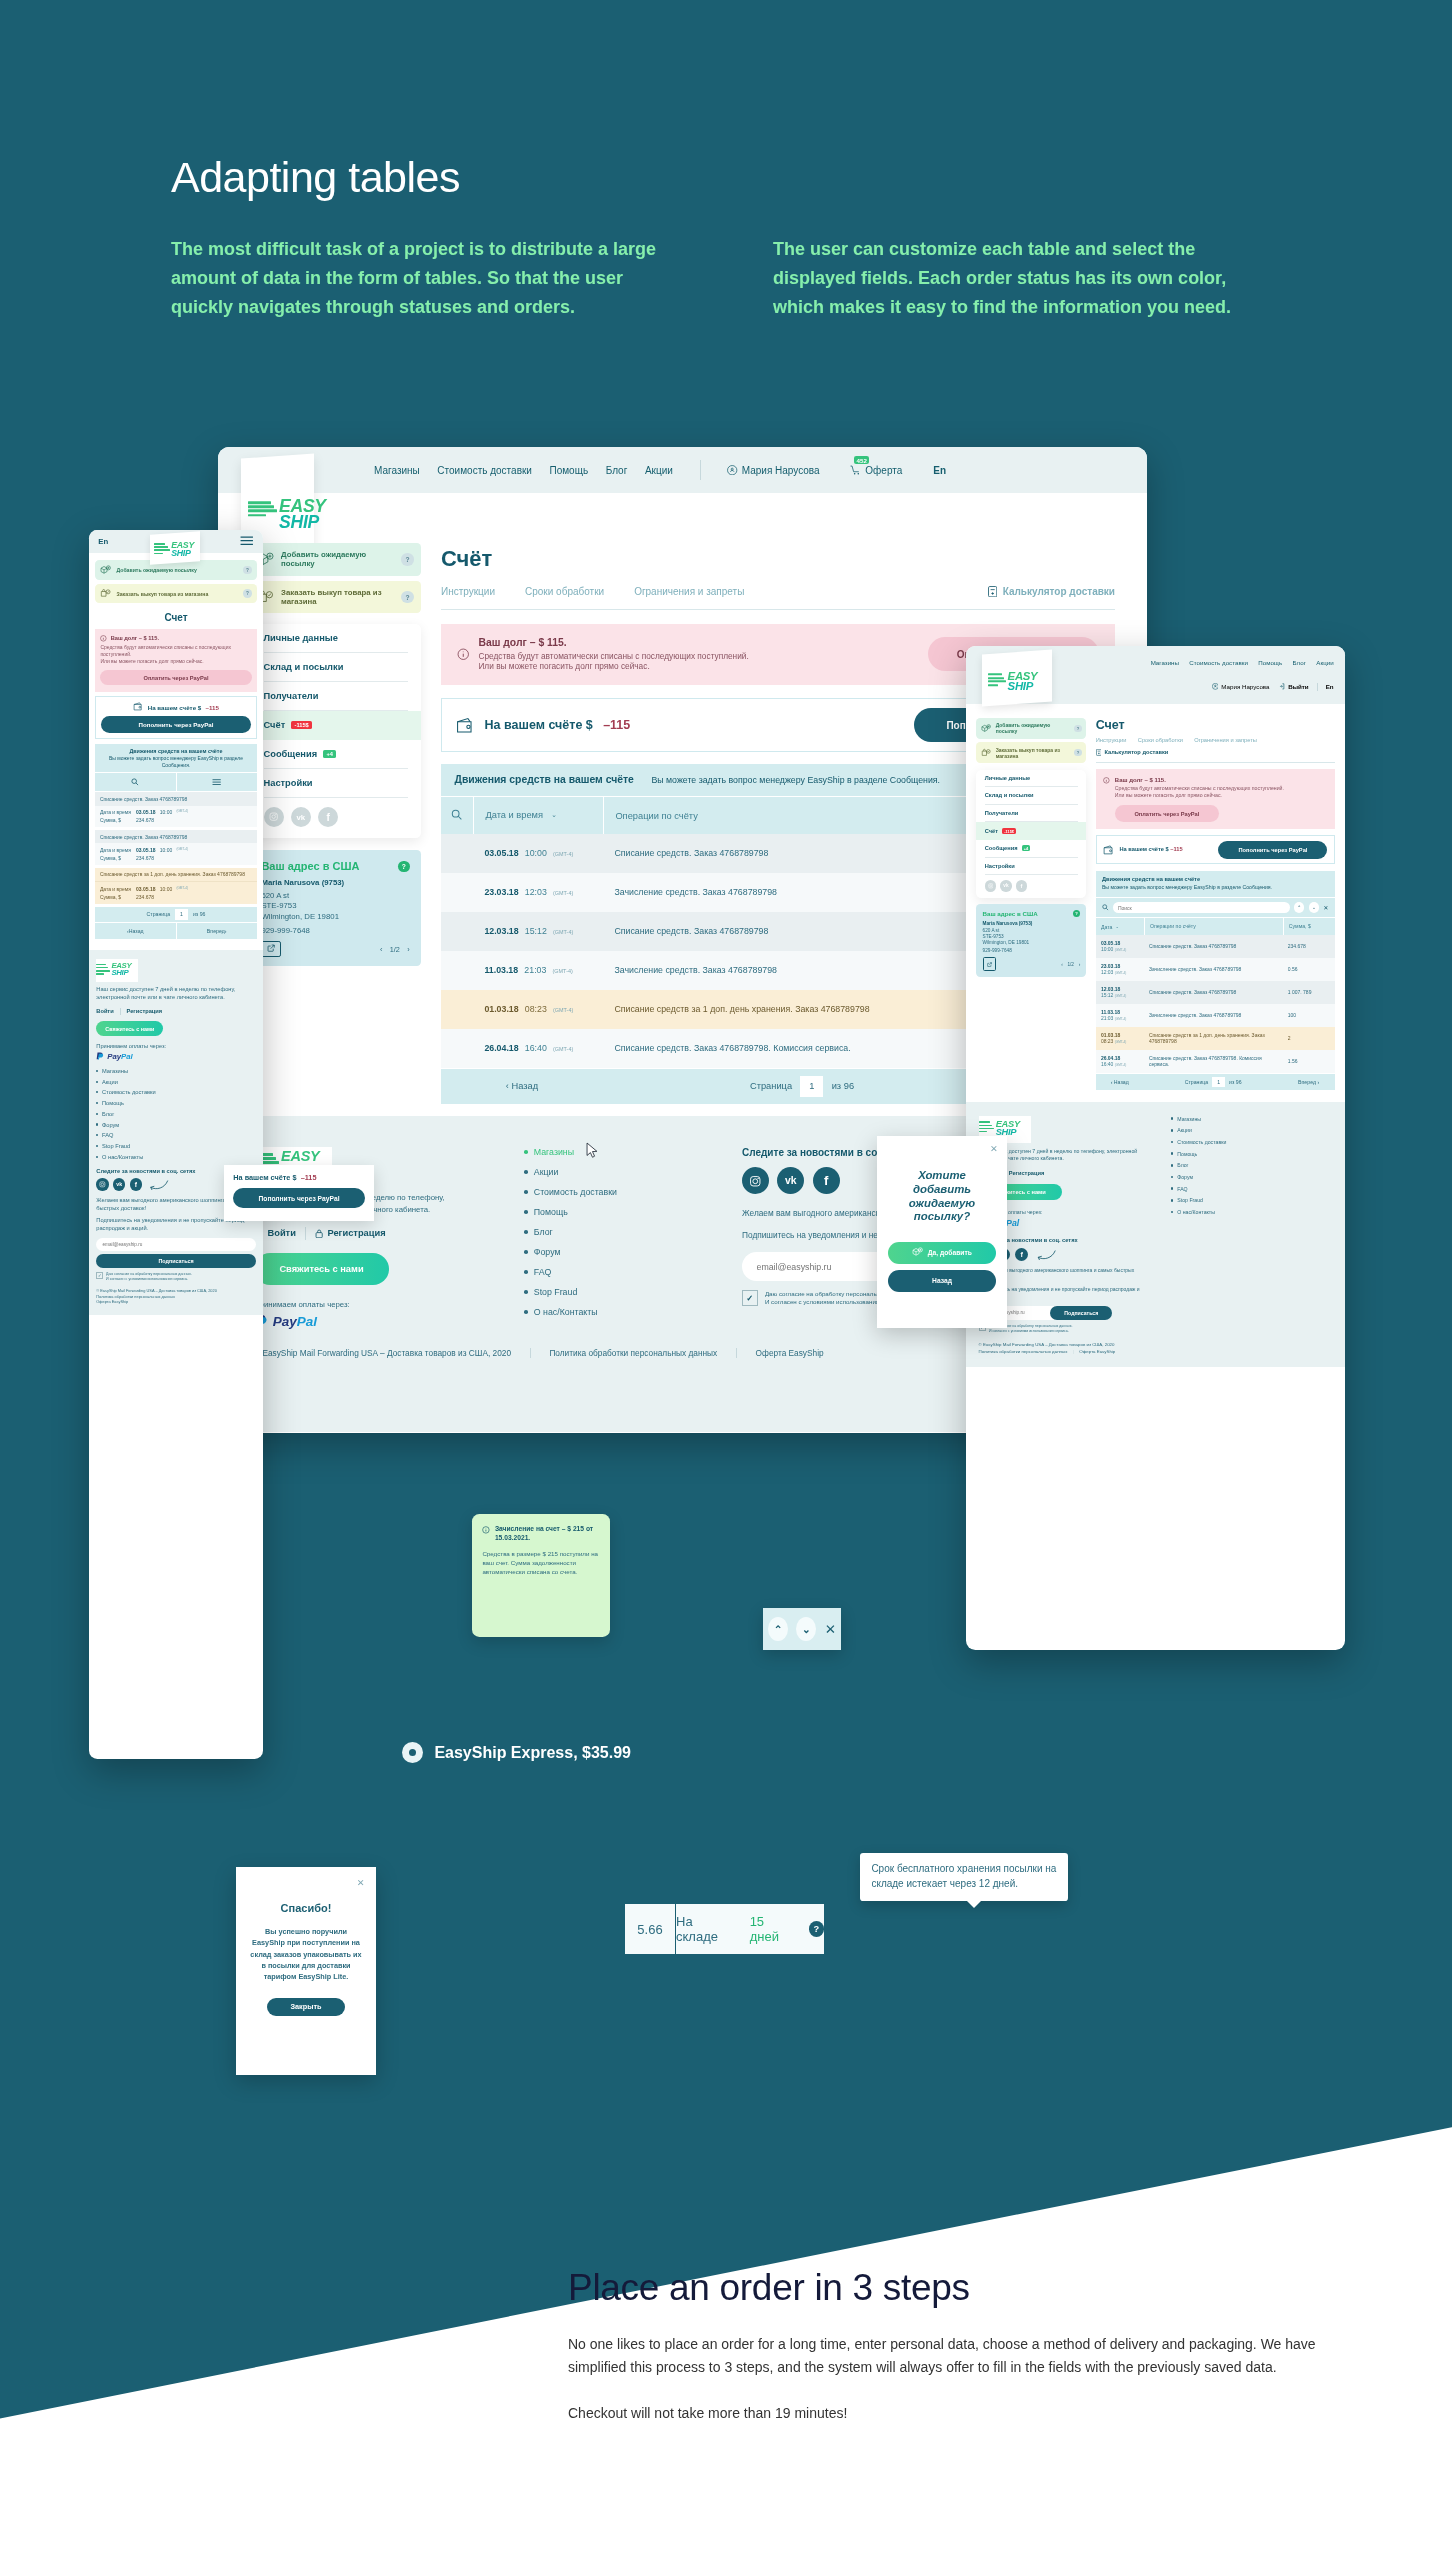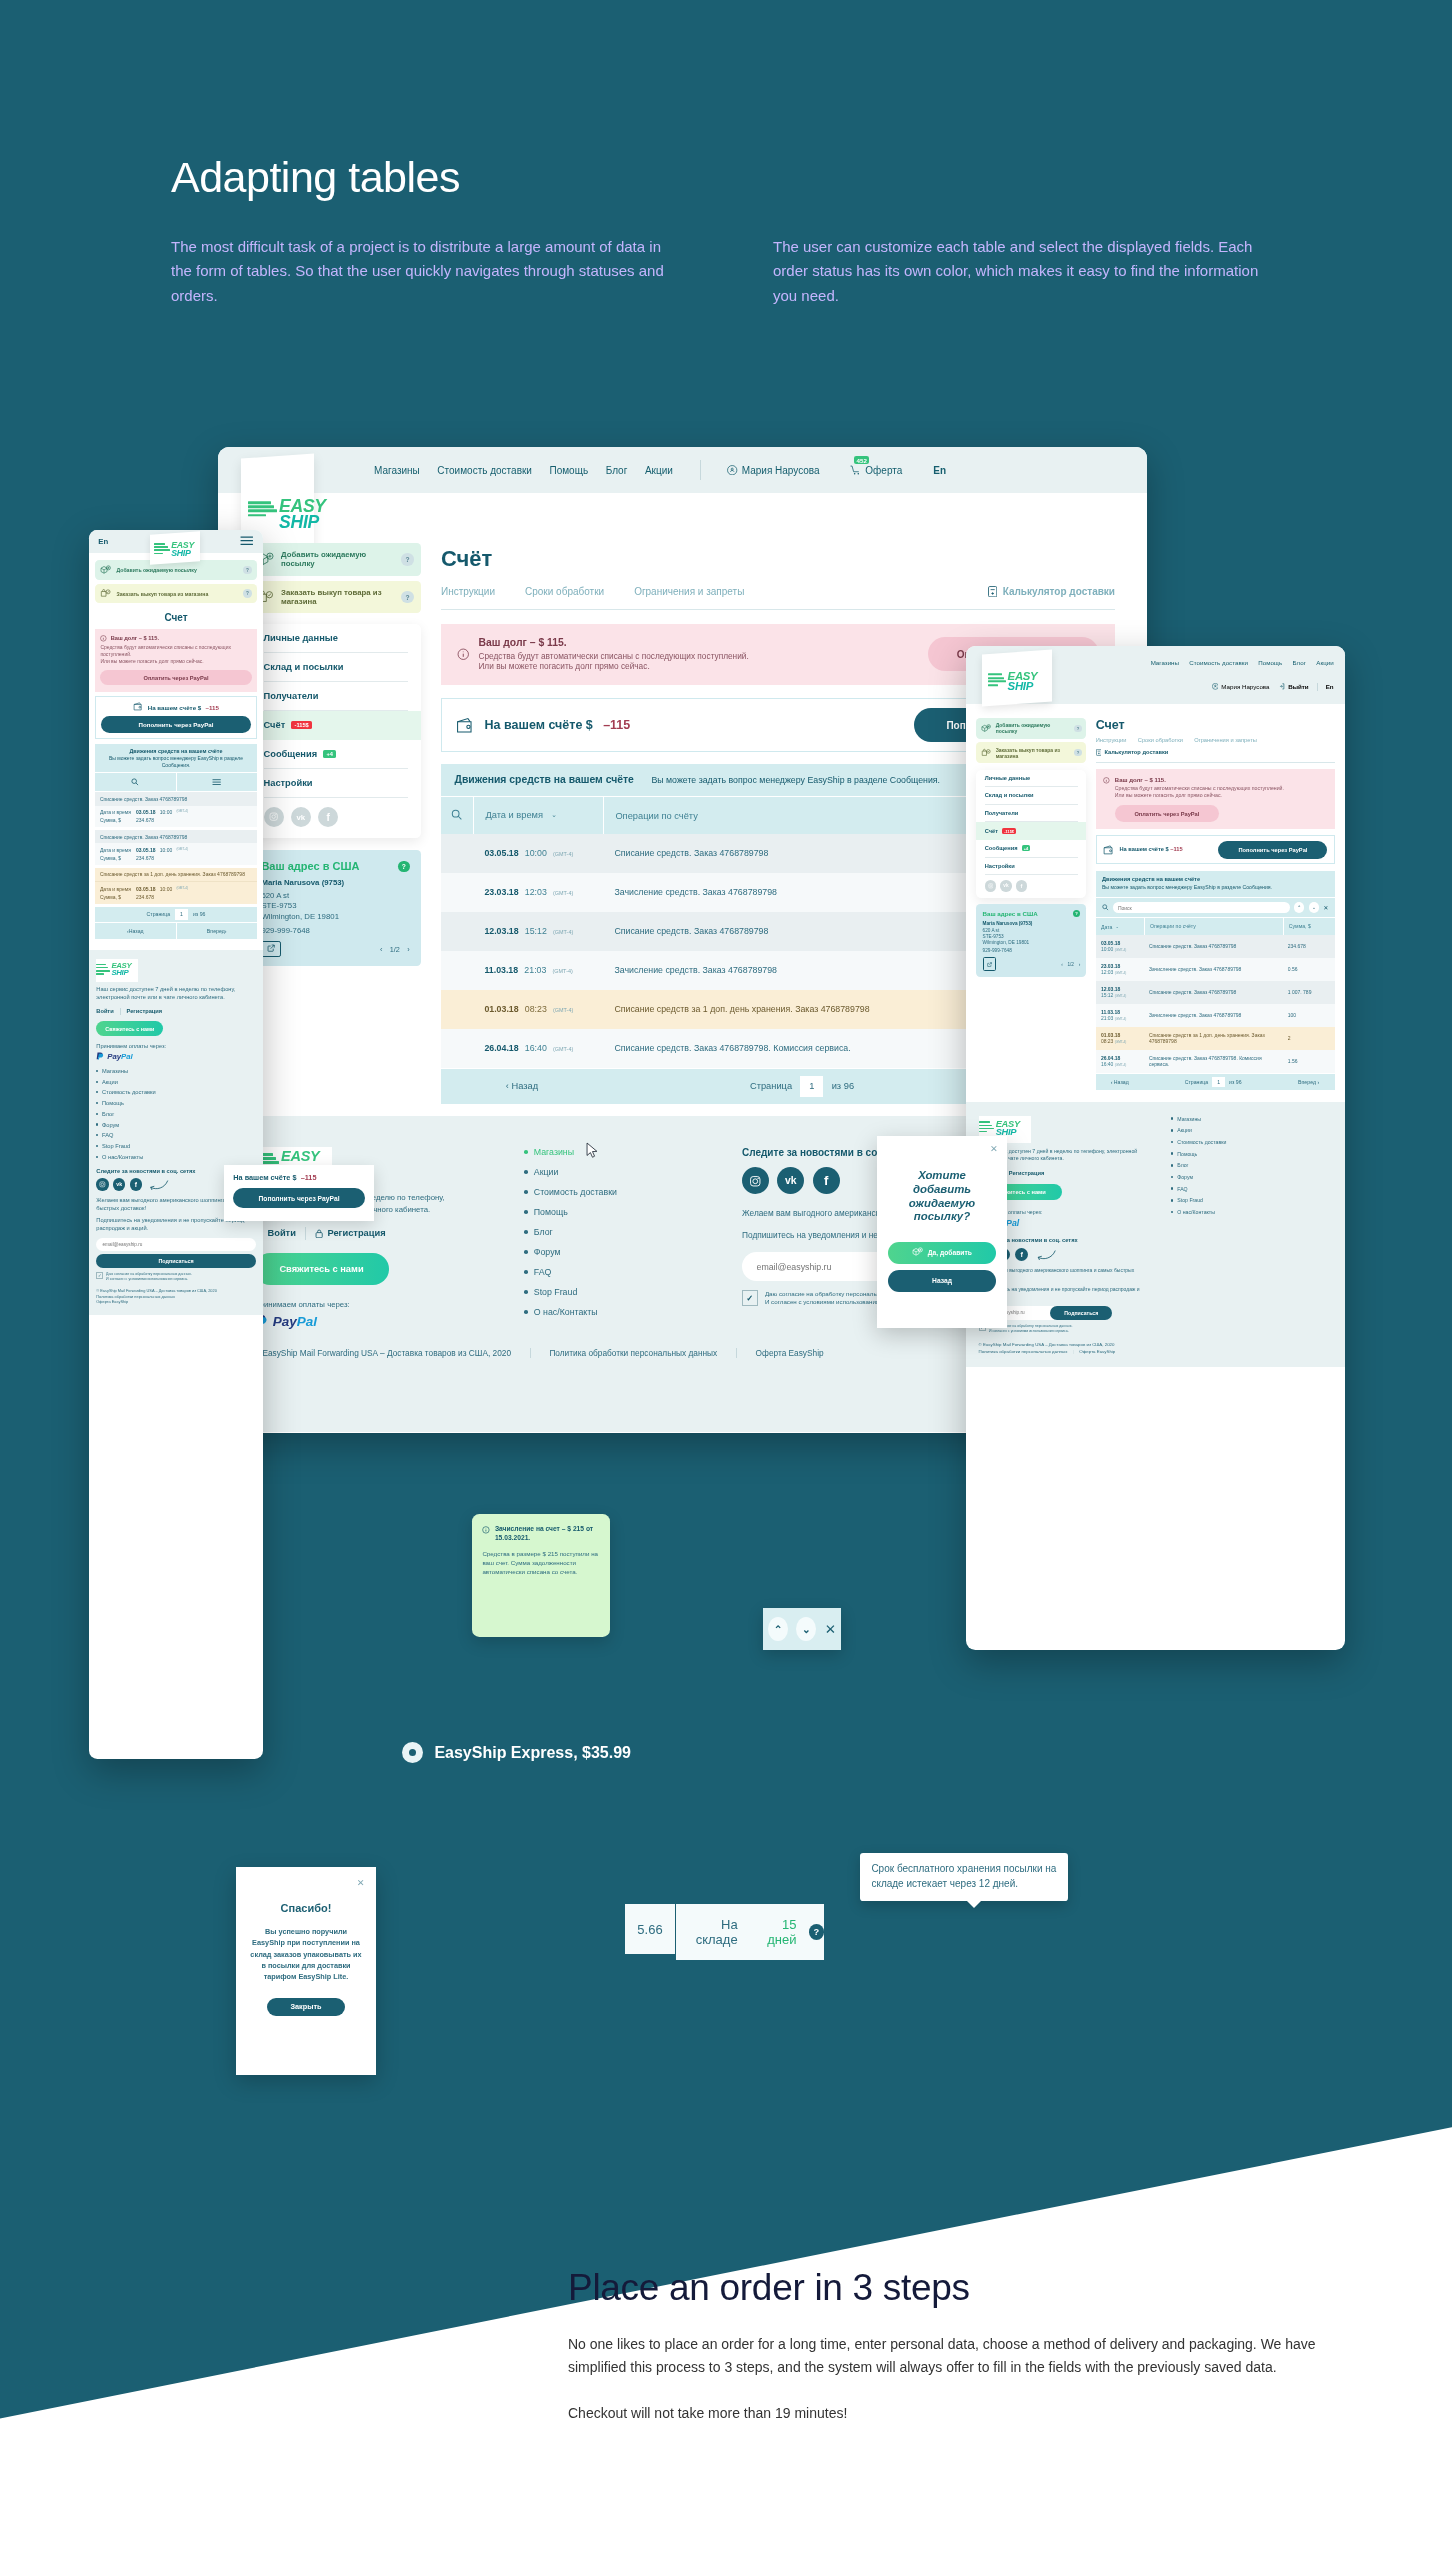--- a/index.html
+++ b/index.html
@@ -21,21 +21,21 @@
 
   
   .intro{ position:absolute; left:171px; top:156px; width:1141px; z-index:3; }
   .intro h1{
     color:#ffffff; font-size:43px; font-weight:400; letter-spacing:-0.5px;
     line-height:1.0;
   }
   .intro .cols{ display:flex; gap:104px; margin-top:36px; }
   .intro .col{ width:498px; }
   .intro p{
-    color:#c4b5fd; font-size:15px; line-height:1.62; font-weight:400;
+    color:#86efac; font-size:18px; line-height:1.62; font-weight:700;
   }
 
   
   .mock{ position:absolute; background:#fff; z-index:4; }
   .shadow-lg{ box-shadow: 0 12.5px 36px rgba(0,0,0,.28); }
 
   .es-logo{
     background:#fff; display:flex; flex-direction:column; justify-content:center;
     align-items:flex-start; position:relative;
   }
@@ -1209,21 +1209,21 @@
   <span style="position:absolute;right:11.4px;top:10.4px;color:#7fa8b4;font-size:9.3px;">✕</span>
   <div class="ttl" style="font-size:11px;margin-top:13.5px;">Спасибо!</div>
   <div class="body" style="font-size:7.3px;line-height:1.55;margin-top:12.5px;">Вы успешно поручили EasyShip при поступлении на склад заказов упаковывать их в посылки для доставки тарифом EasyShip Lite.</div>
   <div class="btn-teal" style="width:78px;height:17.6px;font-size:7.3px;margin:15.6px auto 0;">Закрыть</div>
 </div>
 
 <div class="tooltip" style="left:860px; top:1853px; width:208px; padding:9.3px 11.4px; font-size:10px; line-height:1.45;">Срок бесплатного хранения посылки на складе истекает через 12 дней.</div>
 
 <div style="position:absolute; left:625px; top:1904px; display:flex; z-index:6;">
   <span class="chip" style="width:51px;height:50px;font-size:13px;border-right:1px solid #1b5f72;">5.66</span>
-  <span class="chip" style="width:148px;height:56px;font-size:13px;gap:12px;text-align:right;">
+  <span class="chip" style="width:148px;height:50px;font-size:13px;gap:12px;">
     <span>На складе </span>
     <span style="color:#24b573;">15 дней</span>
     <span class="qmark dark" style="width:15.6px;height:15.6px;font-size:9.3px;">?</span>
   </span>
 </div>
 
 <section class="closing">
   <h2>Place an order in 3 steps</h2>
   <p>No one likes to place an order for a long time, enter personal data, choose a method of delivery and packaging. We have simplified this process to 3 steps, and the system will always offer to fill in the fields with the previously saved data.</p>
   <p>Checkout will not take more than 19 minutes!</p>

